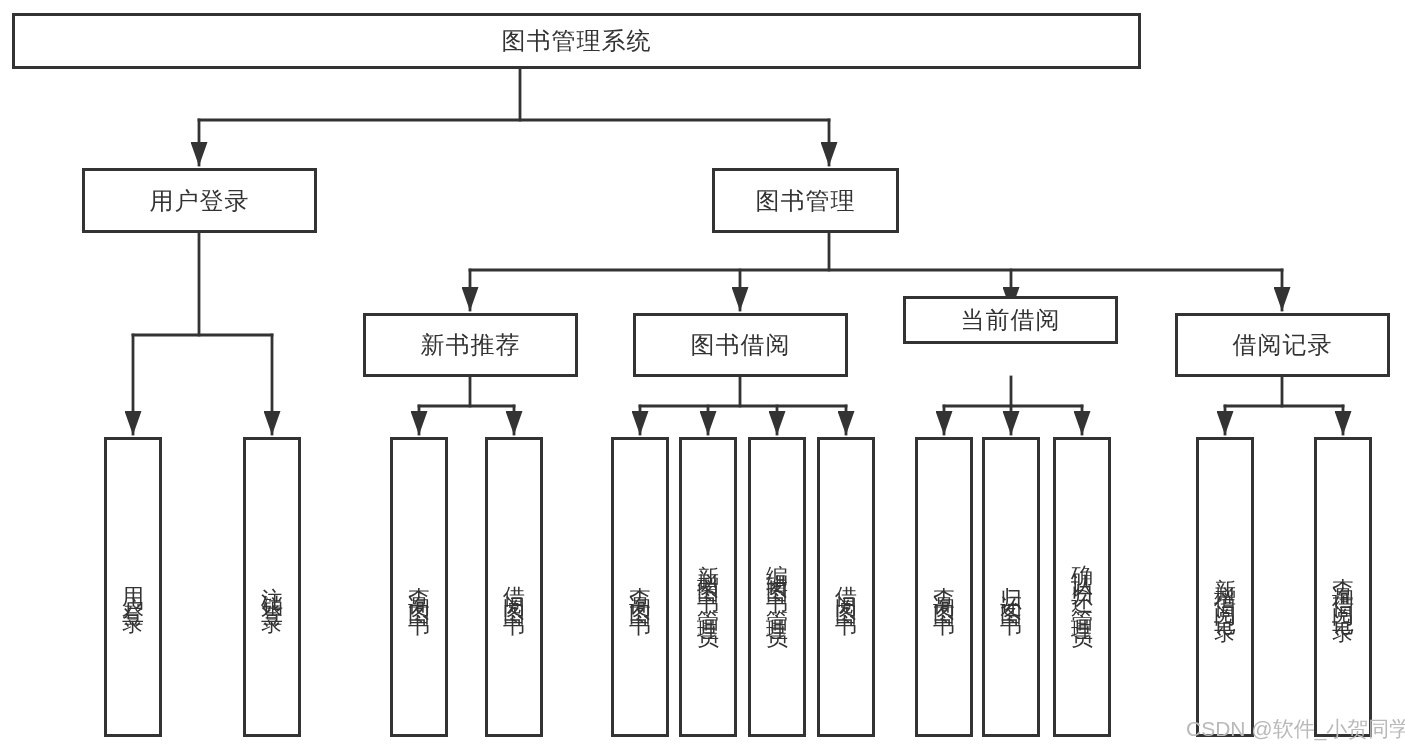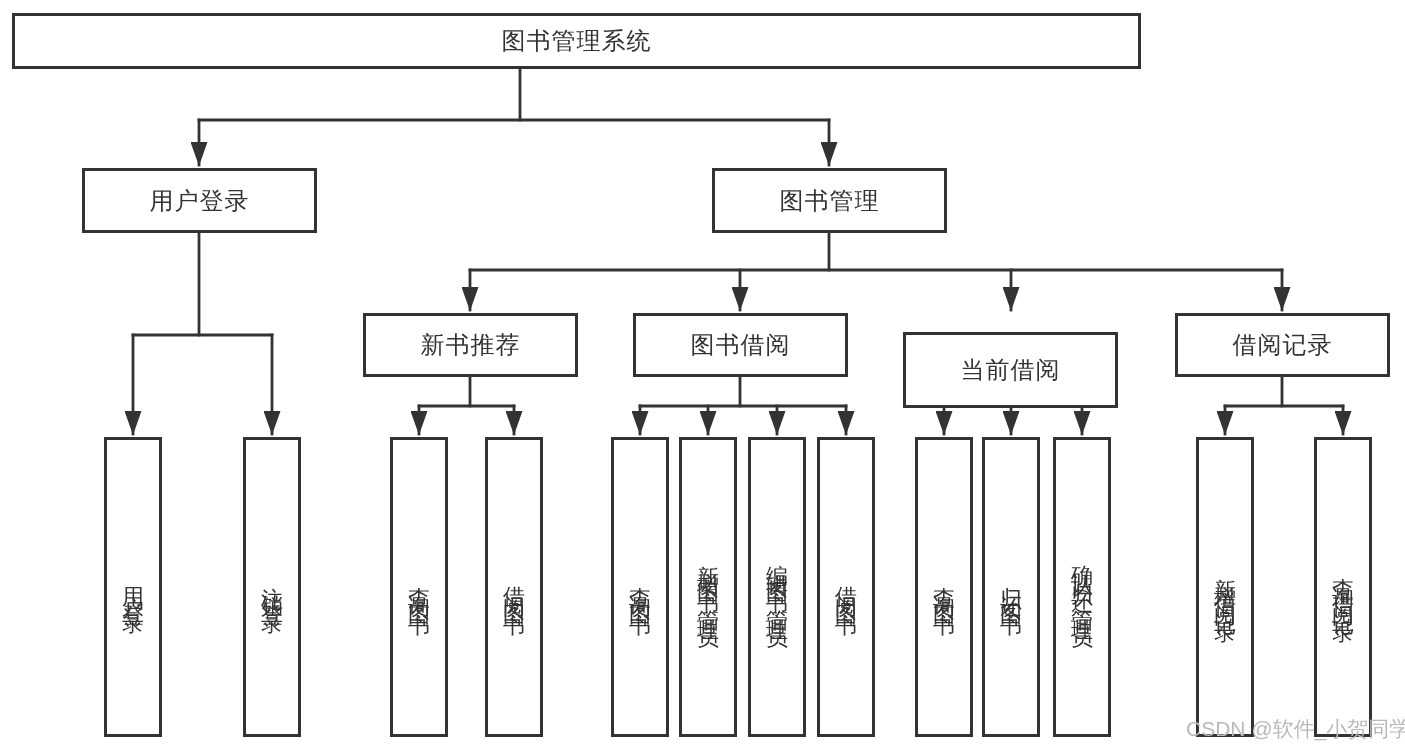--- a/index.html
+++ b/index.html
@@ -98,31 +98,31 @@
     </g>
   </svg>
 
   <div class="node" style="left:12px;top:13px;width:1129px;height:56px">
     <span class="hlabel">图书管理系统</span>
   </div>
 
   <div class="node" style="left:82px;top:168px;width:235px;height:65px">
     <span class="hlabel">用户登录</span>
   </div>
-  <div class="node" style="left:712px;top:168px;width:235px;height:65px">
+  <div class="node" style="left:712px;top:168px;width:187px;height:65px">
     <span class="hlabel">图书管理</span>
   </div>
 
   <div class="node" style="left:633px;top:313px;width:215px;height:64px">
     <span class="hlabel">图书借阅</span>
   </div>
   <div class="node" style="left:363px;top:313px;width:215px;height:64px">
     <span class="hlabel">新书推荐</span>
   </div>
-  <div class="node" style="left:903px;top:332px;width:215px;height:76px">
+  <div class="node" style="left:903px;top:296px;width:215px;height:48px">
     <span class="hlabel">当前借阅</span>
   </div>
   <div class="node" style="left:1175px;top:313px;width:215px;height:64px">
     <span class="hlabel">借阅记录</span>
   </div>
 
   <div class="node vnode" style="left:104px;top:437px;width:58px;height:300px">
     <span class="vlabel">用户登录</span>
   </div>
   <div class="node vnode" style="left:243px;top:437px;width:58px;height:300px">

